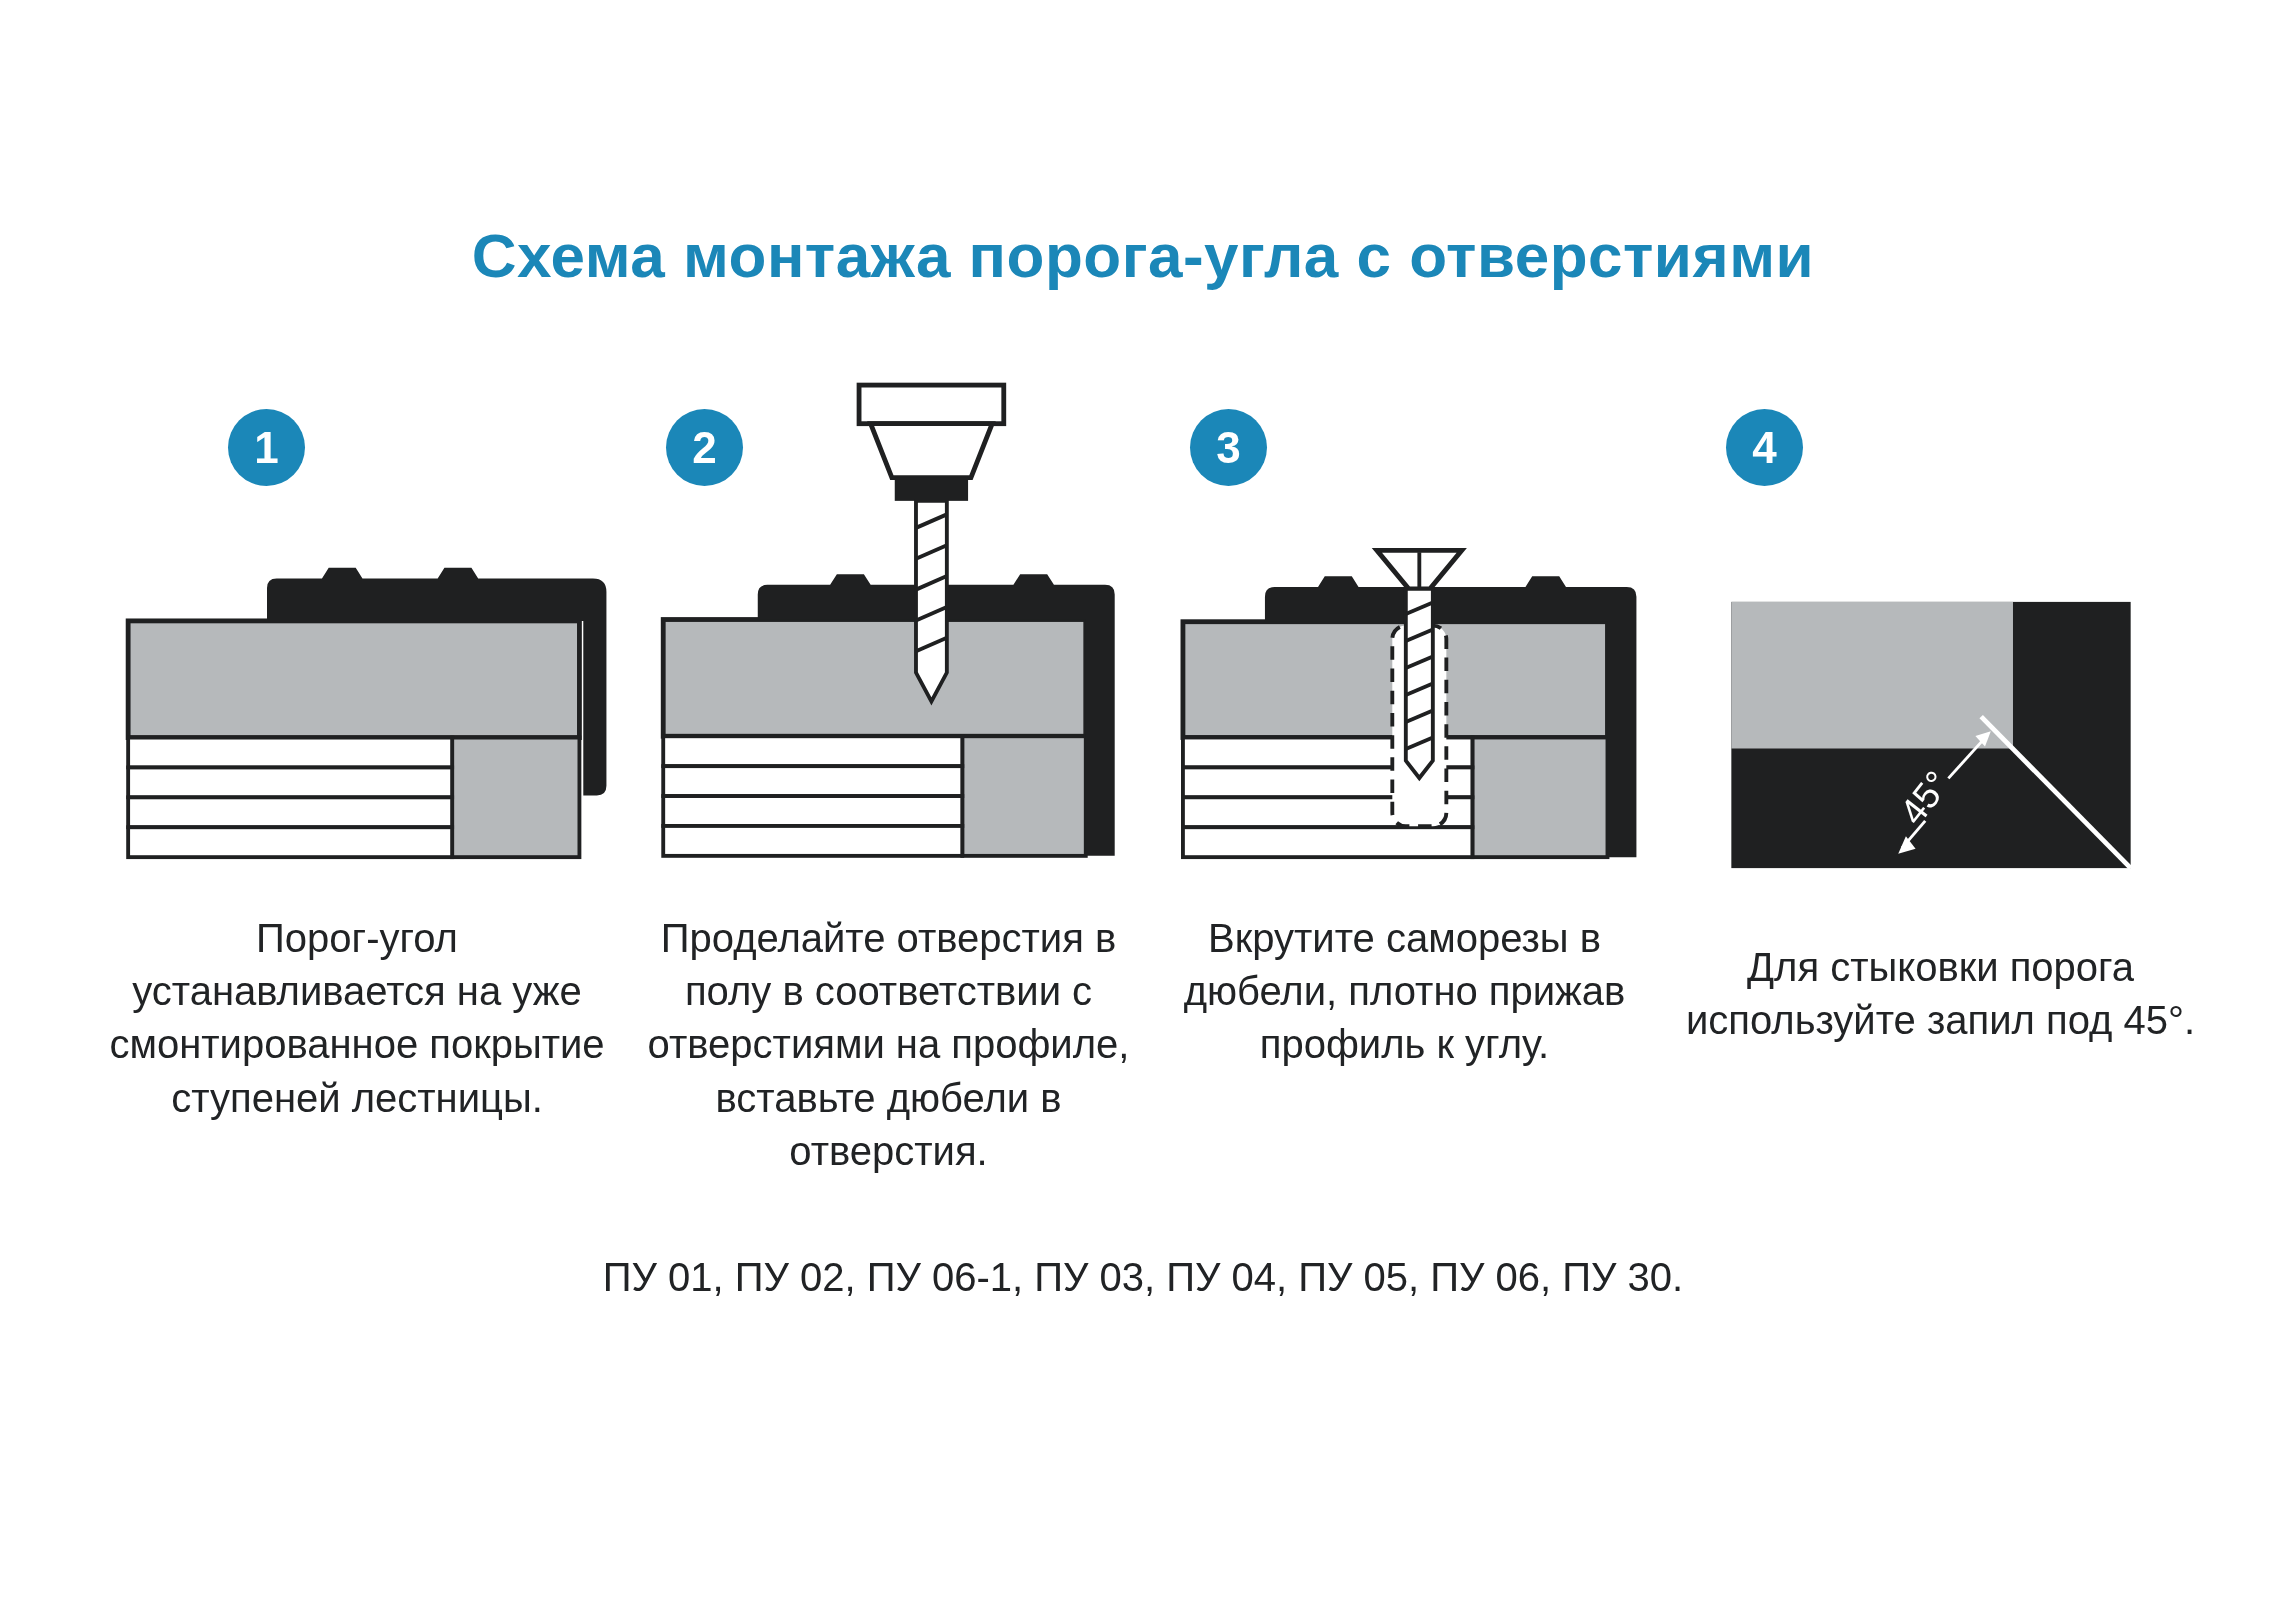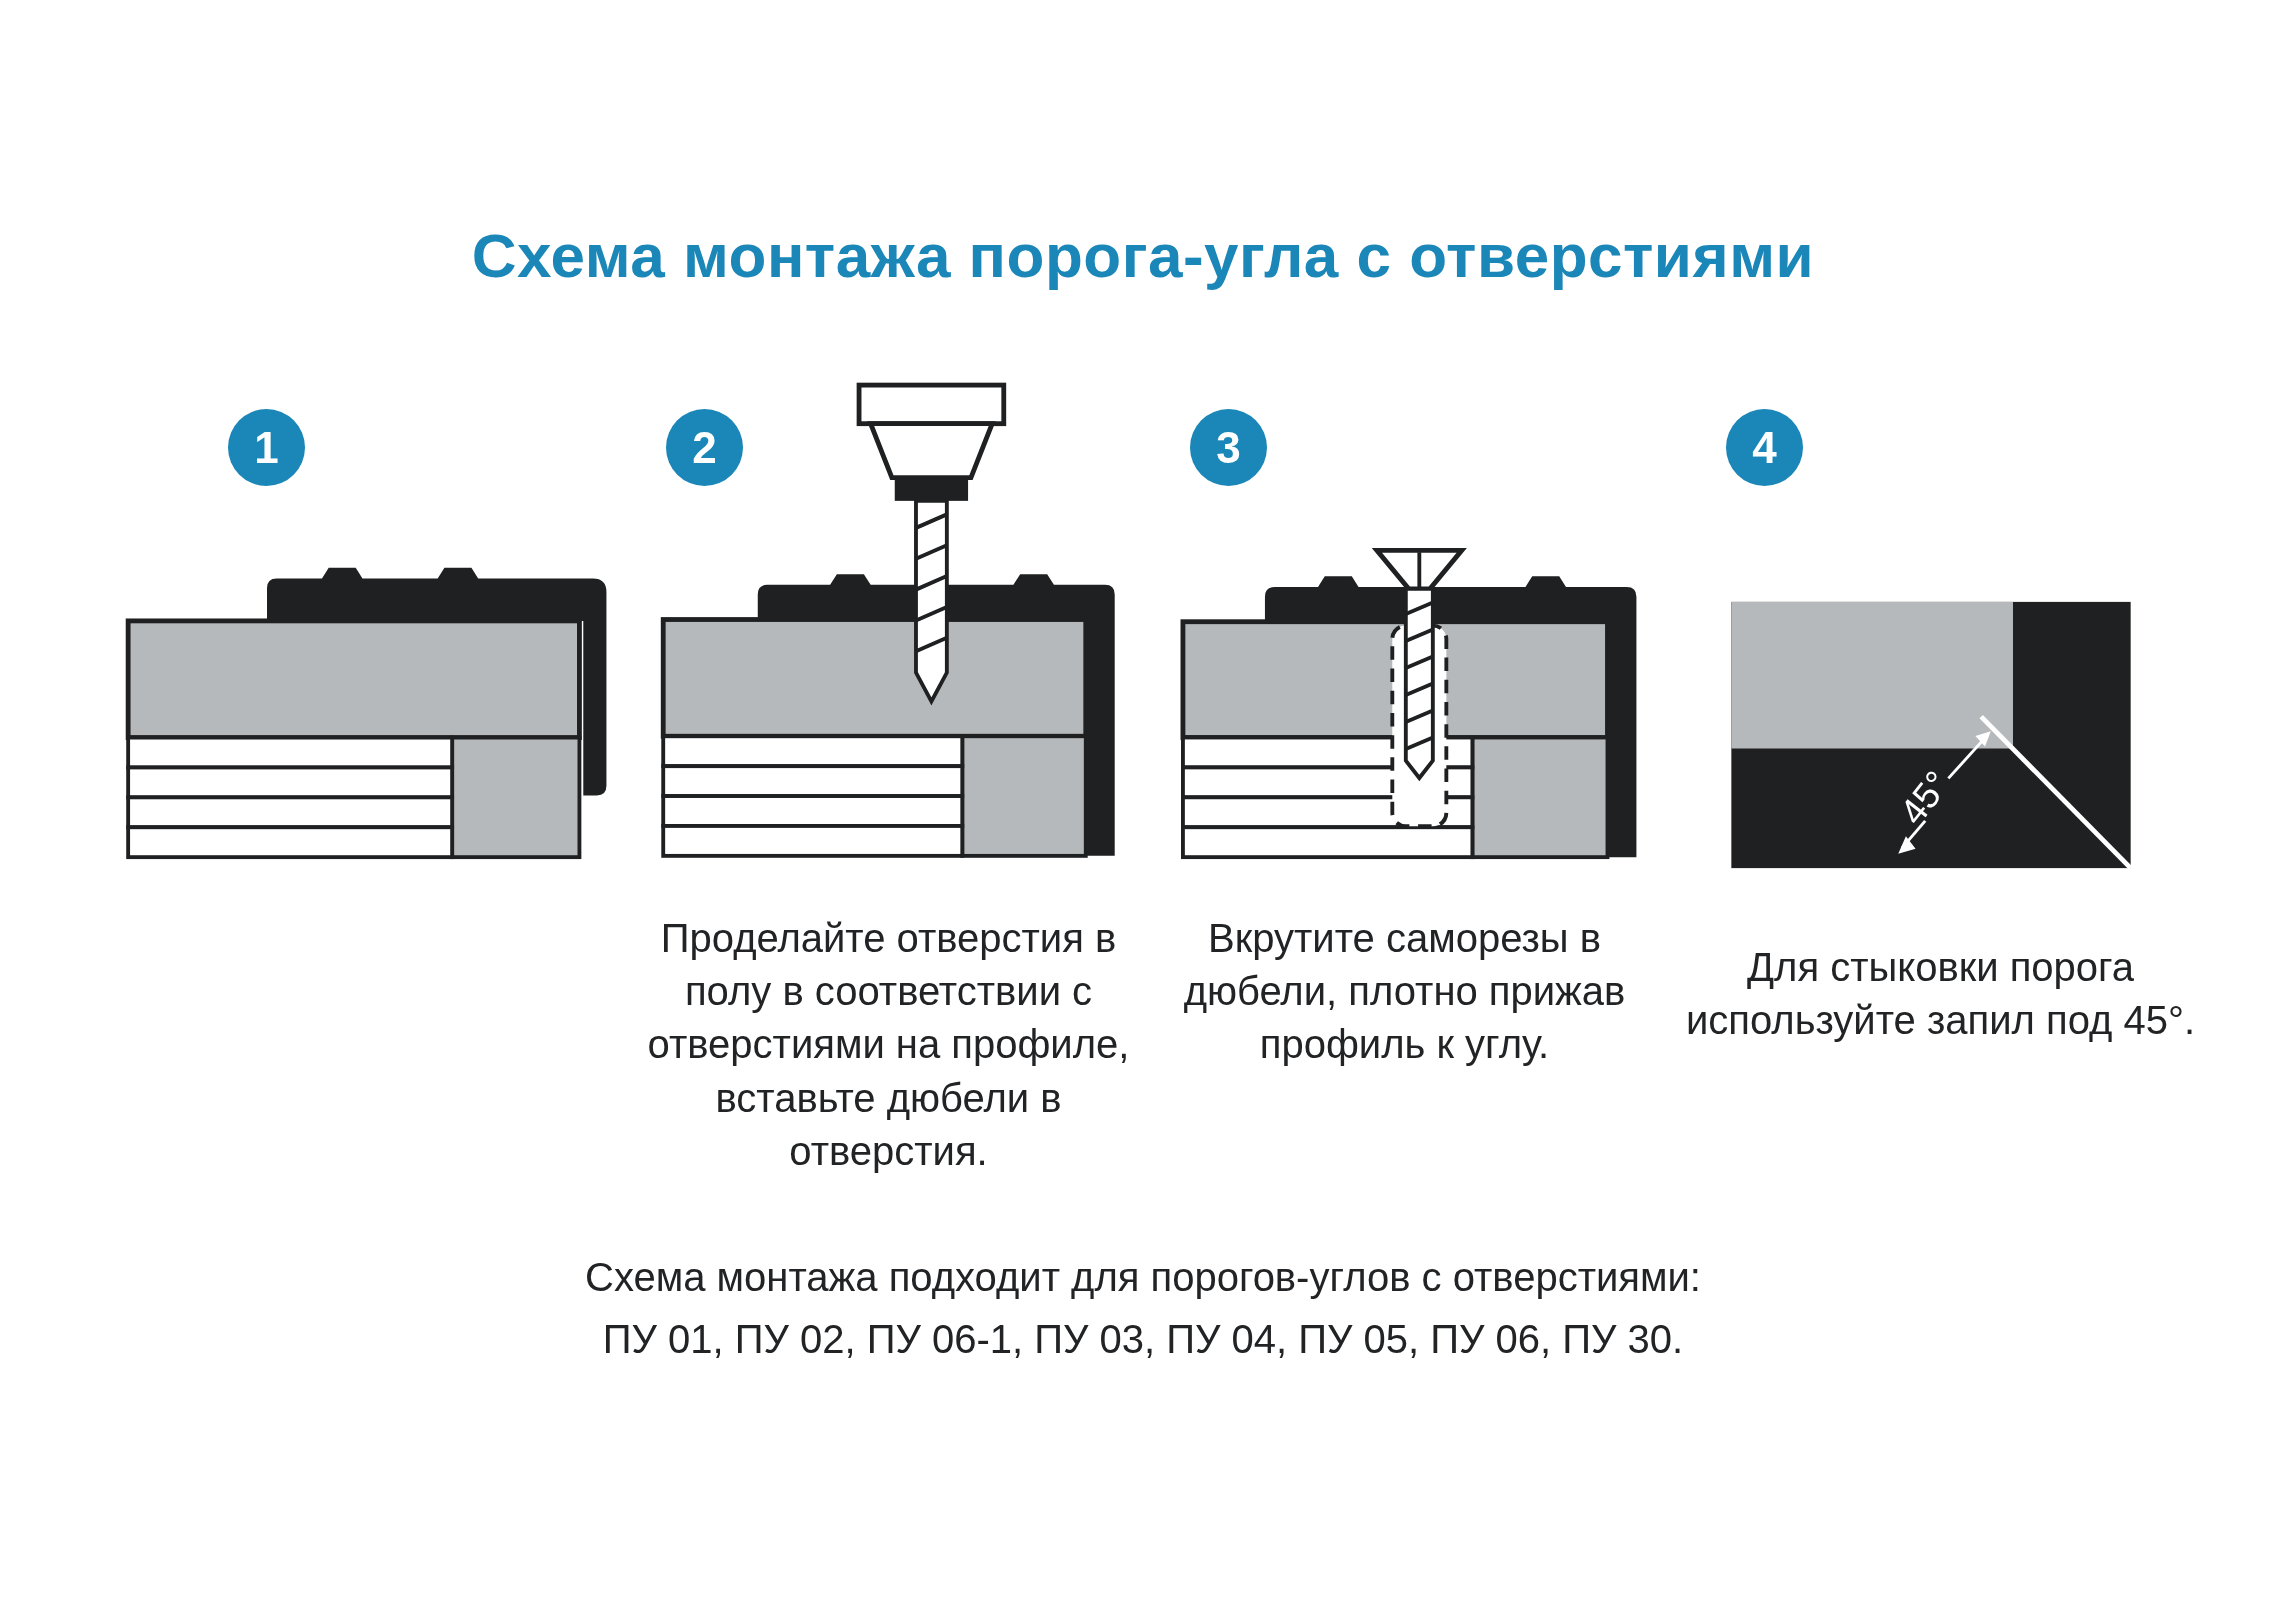--- a/index.html
+++ b/index.html
@@ -120,23 +120,23 @@
     <line class="wl" x1="262" y1="122" x2="417" y2="279"></line>
     <g>
       <line class="wl3" x1="180" y1="258" x2="204" y2="230"></line>
       <polygon class="wf" points="176,264 194,259 184,246"></polygon>
       <line class="wl3" x1="228" y1="186" x2="266" y2="144"></line>
       <polygon class="wf" points="272,137 256,142 266,153"></polygon>
       <text fill="#ffffff" font-size="38" text-anchor="middle" transform="translate(214,214) rotate(-52)">45°</text>
     </g>
   </svg>
 
+  <div class="caption" style="left:106px;width:502px;">Порог-угол устанавливается на уже смонтированное покрытие ступеней лестницы.</div>
   <div class="caption" style="left:628px;width:521px;">Проделайте отверстия в полу в соответствии с отверстиями на профиле, вставьте дюбели в отверстия.</div>
   <div class="caption" style="left:1144px;width:521px;">Вкрутите саморезы в дюбели, плотно прижав профиль к углу.</div>
   <div class="caption" style="left:1641px;width:599px;margin-top:29px;">Для стыковки порога используйте запил под 45°.</div>
 
   <div class="footer">
-    <div>Схема монтажа подходит для порогов-углов с отверстиями:</div>
     <div>ПУ 01, ПУ 02, ПУ 06-1, ПУ 03, ПУ 04, ПУ 05, ПУ 06, ПУ 30.</div>
   </div>
 
 </div>
 
 
 </body></html>

